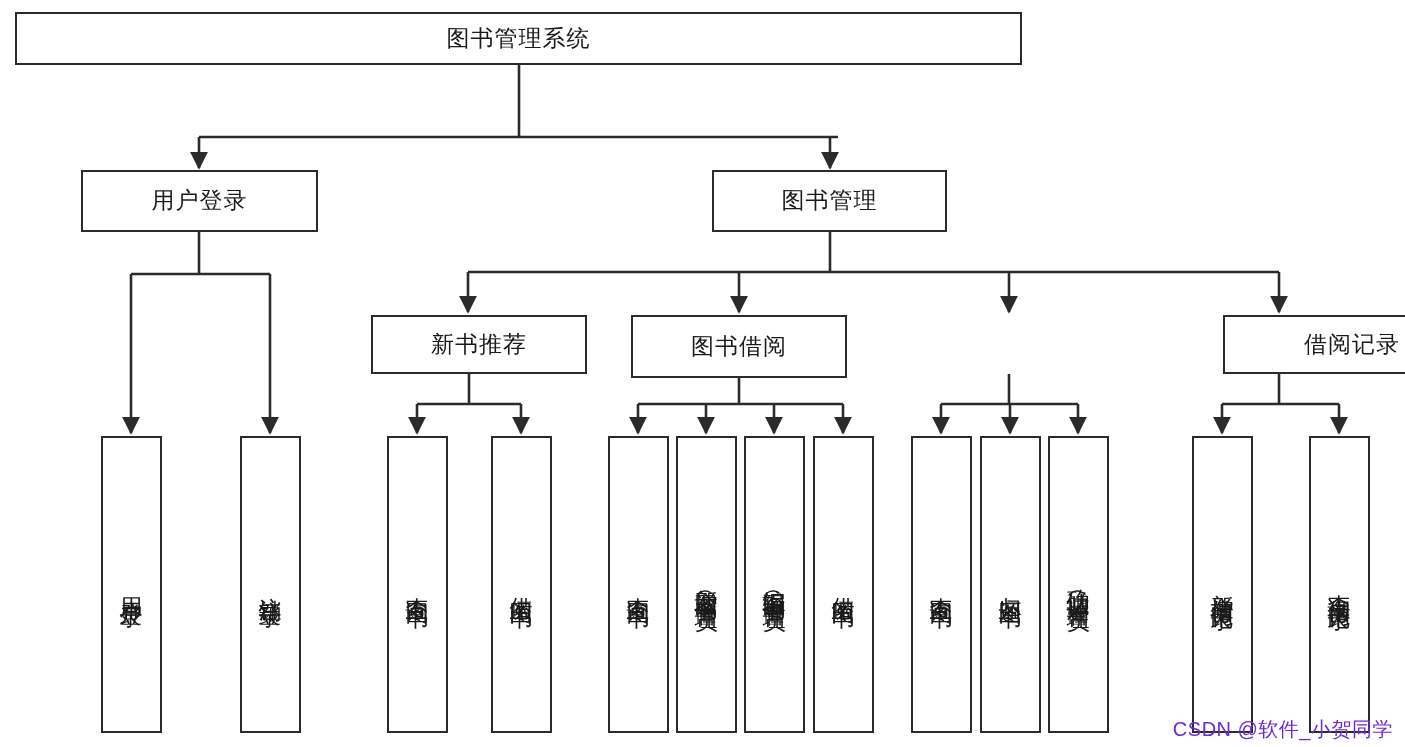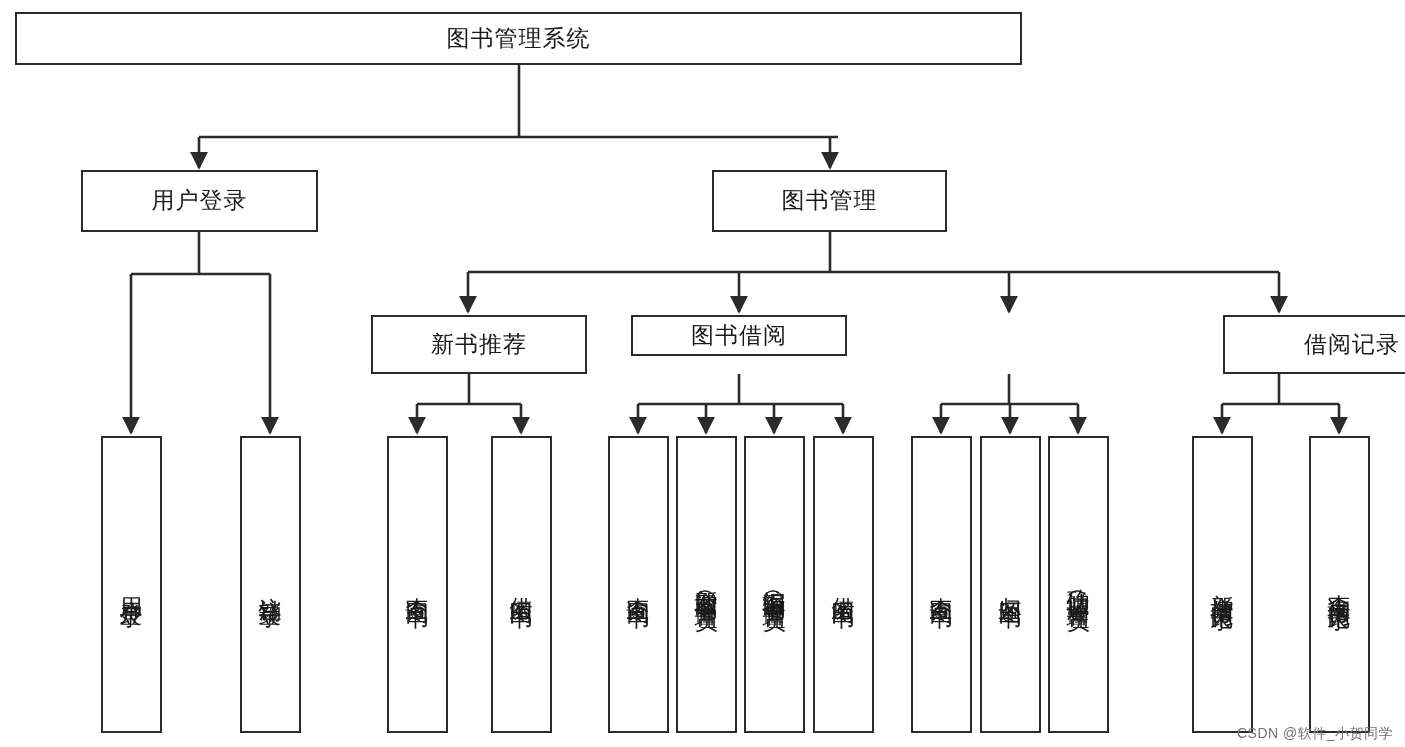--- a/index.html
+++ b/index.html
@@ -50,22 +50,22 @@
   }
   .node.vert .vtext {
     writing-mode: vertical-rl;
     text-orientation: upright;
     white-space: nowrap;
   }
   .watermark {
     position: absolute;
     right: 12px;
     bottom: 4px;
-    font-size: 14px;
-    color: #737373;
+    font-size: 20px;
+    color: #6d28d9;
     letter-spacing: 0.5px;
     white-space: nowrap;
   }
 </style>
 </head>
 <body>
 
 <div id="canvas">
 
   <svg class="edges" viewBox="0 0 1405 747">
@@ -117,21 +117,21 @@
       <path d="M 1339 404 L 1339 433" marker-end="url(#arrow)"></path>
     </g>
   </svg>
 
   <div class="node horiz" style="left:15px; top:12px; width:1007px; height:53px;">图书管理系统</div>
 
   <div class="node horiz" style="left:81px; top:170px; width:237px; height:62px;">用户登录</div>
   <div class="node horiz" style="left:712px; top:170px; width:235px; height:62px;">图书管理</div>
 
   <div class="node horiz" style="left:371px; top:315px; width:216px; height:59px;">新书推荐</div>
-  <div class="node horiz" style="left:631px; top:315px; width:216px; height:41px;">图书借阅</div>
+  <div class="node horiz" style="left:631px; top:315px; width:216px; height:63px;">图书借阅</div>
   <div class="node horiz" style="left:1223px; top:315px; width:216px; height:59px;padding-left:42px;">借阅记录</div>
 
   <div class="node vert" style="left:101px; top:436px; width:61px; height:297px;">
     <span class="vtext">用户登录</span>
   </div>
   <div class="node vert" style="left:240px; top:436px; width:61px; height:297px;">
     <span class="vtext">注销登录</span>
   </div>
 
   <div class="node vert" style="left:387px; top:436px; width:61px; height:297px;">

